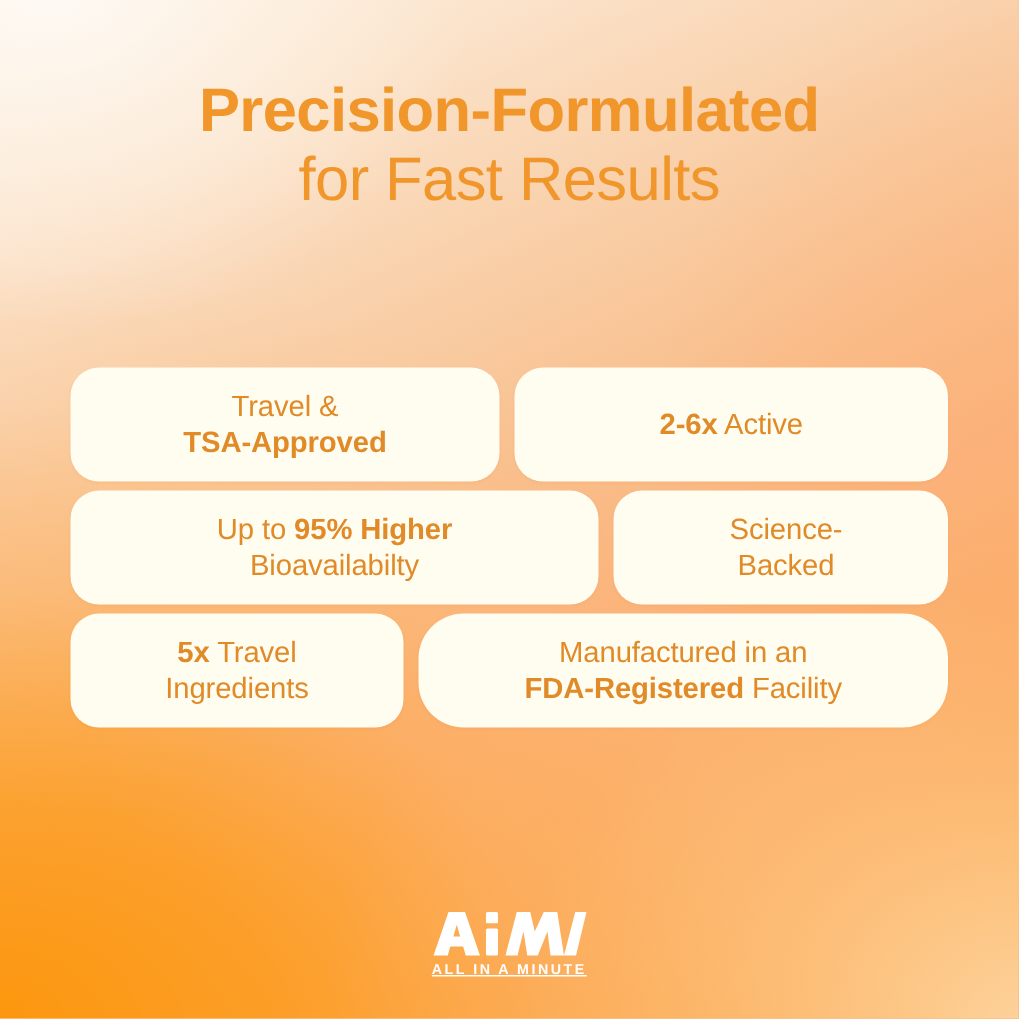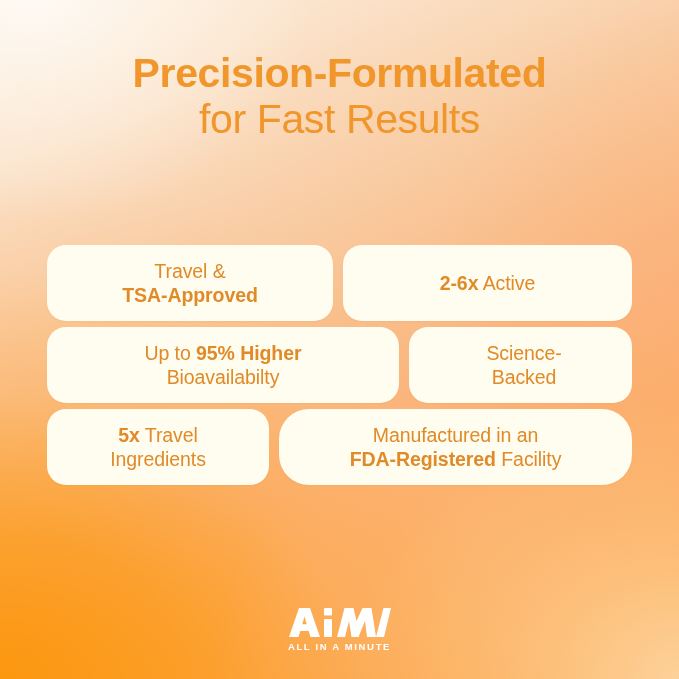--- a/index.html
+++ b/index.html
@@ -152,20 +152,21 @@
     user-select: none;
   }
   .logo-mark { display: block; }
   .logo-tagline {
     margin-top: 3px;
     color: #ffffff;
     font-size: 9.5px;
     font-weight: 700;
     letter-spacing: 0.175em;
     text-align: center;
+    text-decoration: underline;
   }
 </style>
 </head>
 <body>
 
 <div id="poster">
 
   <div class="bg-layer bg-base"></div>
   <div class="bg-layer bg-bloom-bl"></div>
   <div class="bg-layer bg-bloom-br"></div>

